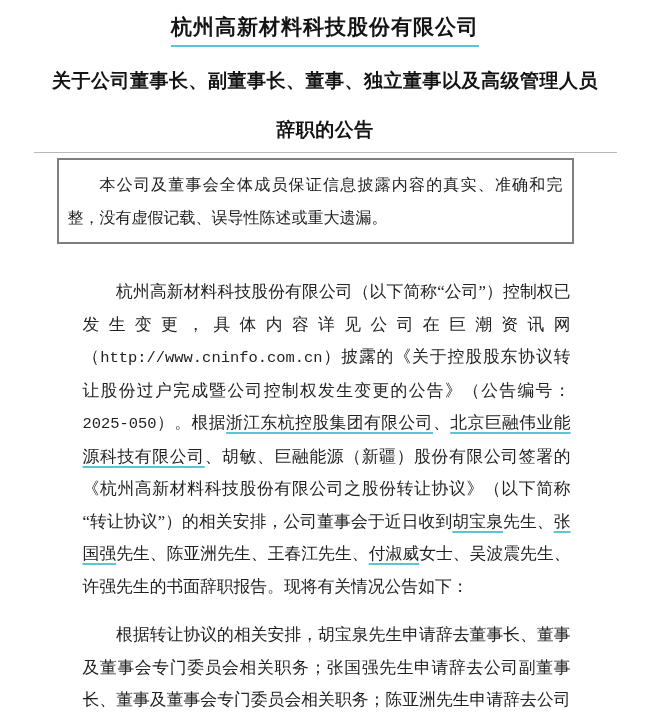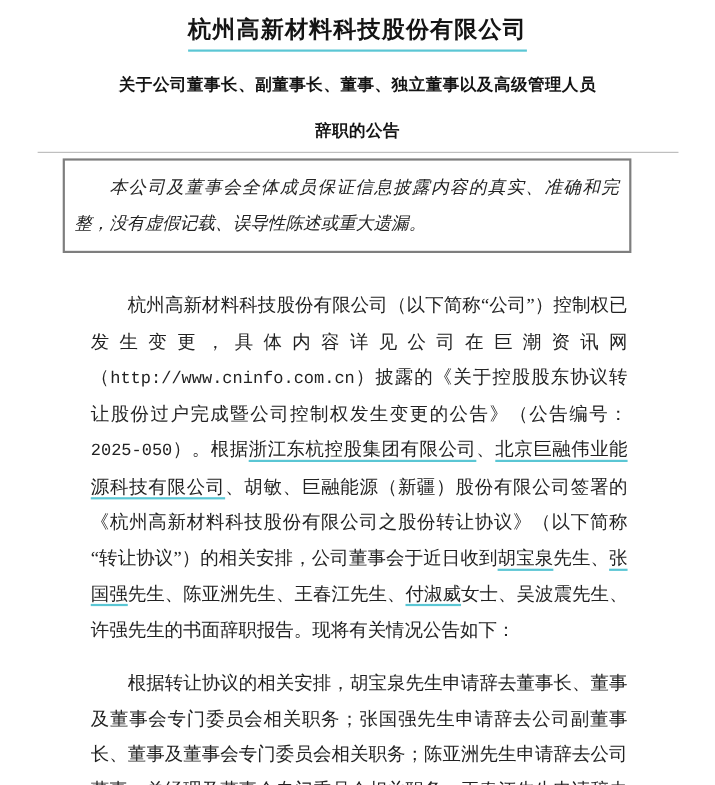--- a/index.html
+++ b/index.html
@@ -21,41 +21,40 @@
     display: inline-block;
     font-size: 21px;
     font-weight: bold;
     letter-spacing: 1px;
     color: #141414;
     border-bottom: 2px solid #5ac6d4;
     padding-bottom: 4px;
   }
   .doc-subtitle {
     text-align: center;
-    font-size: 15px;
+    font-size: 19px;
     font-weight: bold;
     letter-spacing: 0.5px;
     color: #141414;
   }
   .doc-subtitle.line1 { margin-top: 21px; }
   .doc-subtitle.line2 { margin-top: 23px; }
   .divider {
     border: none;
     border-top: 1px solid #b9b9b9;
     margin: 9px 0 0 0;
   }
   .statement-box {
     margin: 5px 43px 0 23px;
     border: 2px solid #7e7e7e;
     padding: 8px 9px 8px 9px;
     font-size: 16px;
     line-height: 33px;
     text-align: justify;
     color: #222222;
-    font-style: italic;
   }
   .statement-box p { margin: 0; text-indent: 2em; }
   .body-text {
     margin: 32px 30px 0 33px;
     font-size: 16.8px;
     line-height: 32.5px;
     text-align: justify;
     color: #222222;
   }
   .body-text p { margin: 16px; text-indent: 2em; }

